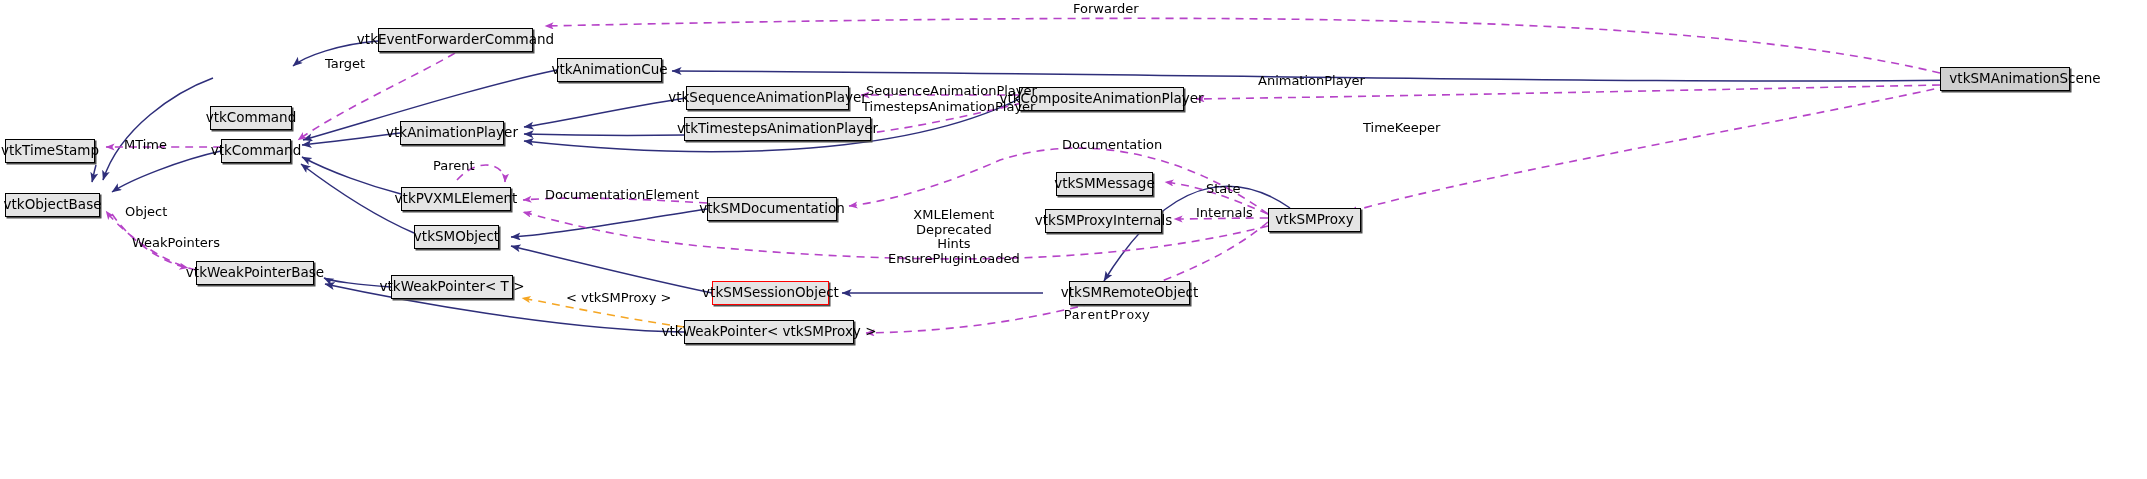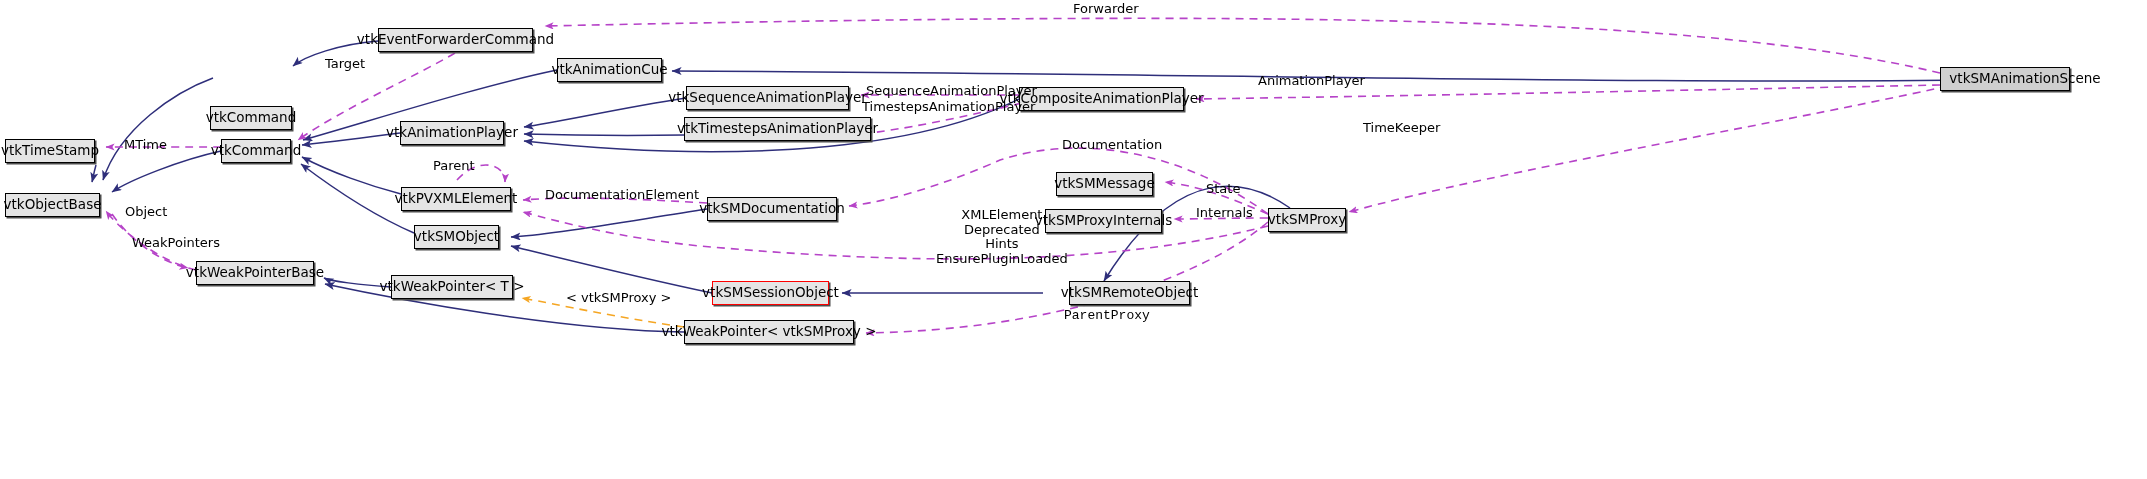--- a/index.html
+++ b/index.html
@@ -24,21 +24,21 @@
   .node.current{background:#cfcfcf;border:1px solid #000;padding-left:40px;}
   .node.highlight{border:1px solid #ff0000;}
   .edge-label{
     position:absolute;
     font-size:13px;
     color:#000;
     white-space:nowrap;
     line-height:1.12;
     background:transparent;
   }
-  .edge-label.multi{text-align:center;margin-left:48px;}
+  .edge-label.multi{text-align:center;}
 </style>
 </head>
 <body>
 
 <div id="canvas">
 
   <svg id="edges" viewBox="0 0 2147 479" xmlns="http://www.w3.org/2000/svg">
     <defs>
       <marker id="navy-arrow" markerWidth="11" markerHeight="11" refX="9.6" refY="4" orient="auto" markerUnits="userSpaceOnUse">
         <path d="M0,0 L10,4 L0,8 L2.4,4 z" fill="#2e2e7a"></path>
@@ -110,21 +110,21 @@
       <div class="node" style="left: 557px; top: 58px; width: 105px;">vtkAnimationCue</div>
       <div class="node" style="left: 686px; top: 86px; width: 163px;">vtkSequenceAnimationPlayer</div>
       <div class="node" style="left: 684px; top: 117px; width: 187px;">vtkTimestepsAnimationPlayer</div>
       <div class="node" style="left: 707px; top: 197px; width: 130px;">vtkSMDocumentation</div>
       <div class="node highlight" style="left: 712px; top: 281px; width: 117px;">vtkSMSessionObject</div>
       <div class="node" style="left: 684px; top: 320px; width: 170px;">vtkWeakPointer&lt; vtkSMProxy &gt;</div>
       <div class="node" style="left: 1019px; top: 87px; width: 165px;">vtkCompositeAnimationPlayer</div>
       <div class="node" style="left: 1056px; top: 172px; width: 97px;">vtkSMMessage</div>
       <div class="node" style="left: 1045px; top: 209px; width: 117px;">vtkSMProxyInternals</div>
       <div class="node" style="left: 1043px; top: 281px; width: 121px; margin-left: 26px;">vtkSMRemoteObject</div>
-      <div class="node" style="left: 1268px; top: 208px; width: 78px;">vtkSMProxy</div>
+      <div class="node" style="left: 1268px; top: 208px; width: 93px;">vtkSMProxy</div>
       <div class="node current" style="left: 1940px; top: 67px; width: 130px;">vtkSMAnimationScene</div>
     </div>
   <div id="labels">
       <div class="edge-label" style="left: 1073px; top: 2px; white-space: pre;">Forwarder</div>
       <div class="edge-label" style="left: 325px; top: 57px; white-space: pre;">Target</div>
       <div class="edge-label" style="left: 124px; top: 138px; white-space: pre;">MTime</div>
       <div class="edge-label" style="left: 1258px; top: 74px; white-space: pre;">AnimationPlayer</div>
       <div class="edge-label" style="left: 1363px; top: 121px; white-space: pre;">TimeKeeper</div>
       <div class="edge-label" style="left: 866px; top: 84px; white-space: pre;">SequenceAnimationPlayer</div>
       <div class="edge-label" style="left: 862px; top: 100px; white-space: pre;">TimestepsAnimationPlayer</div>

